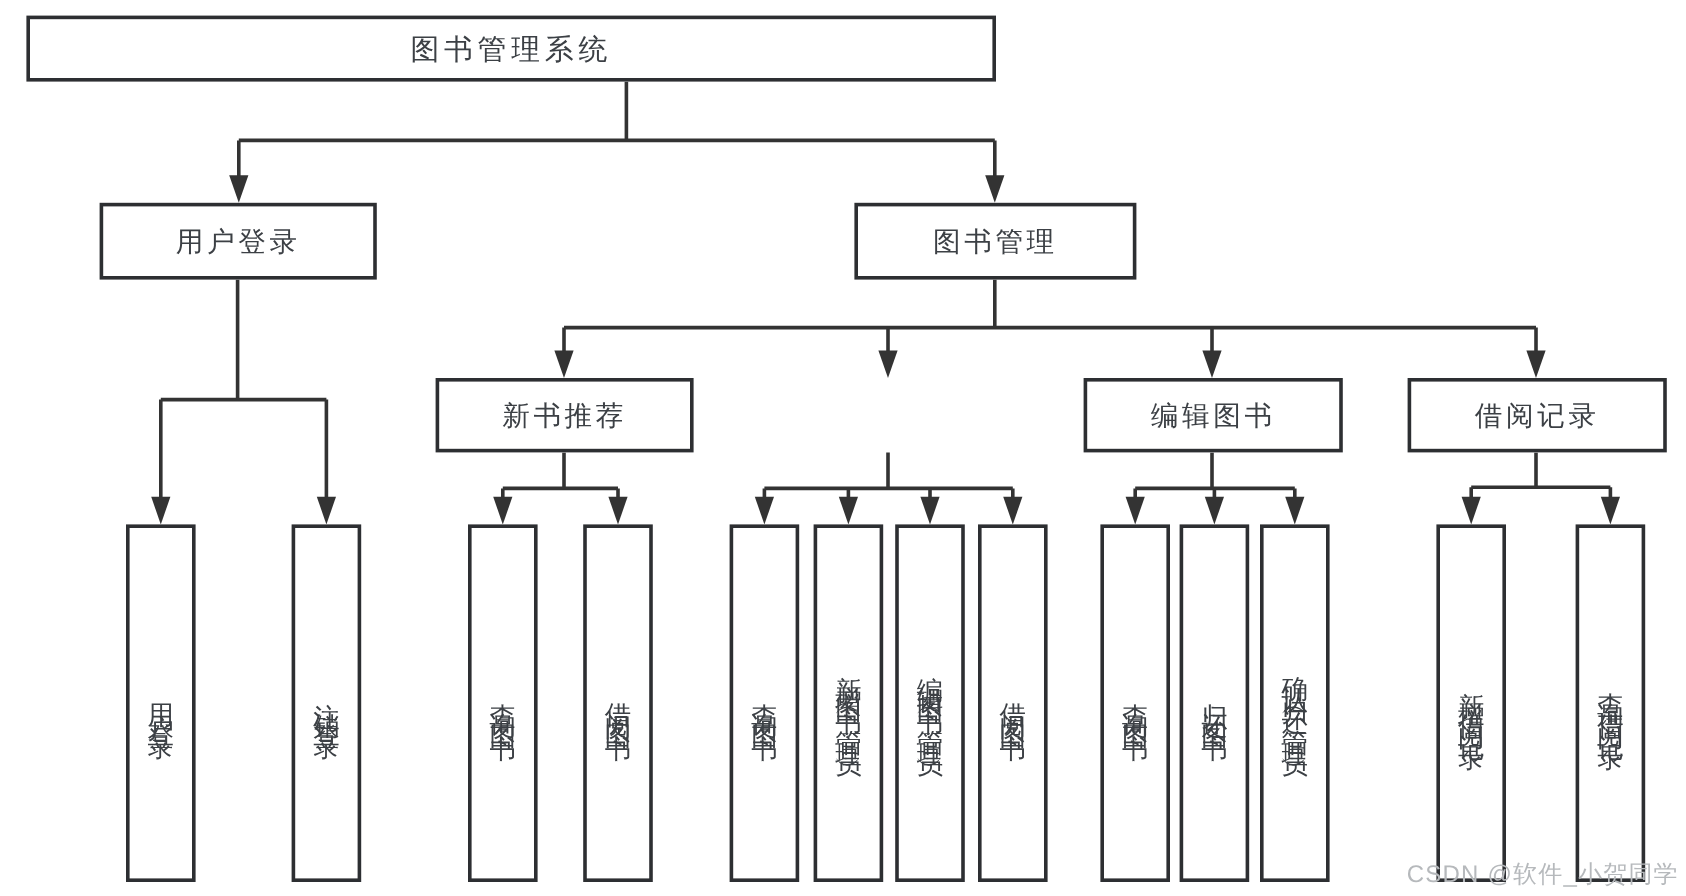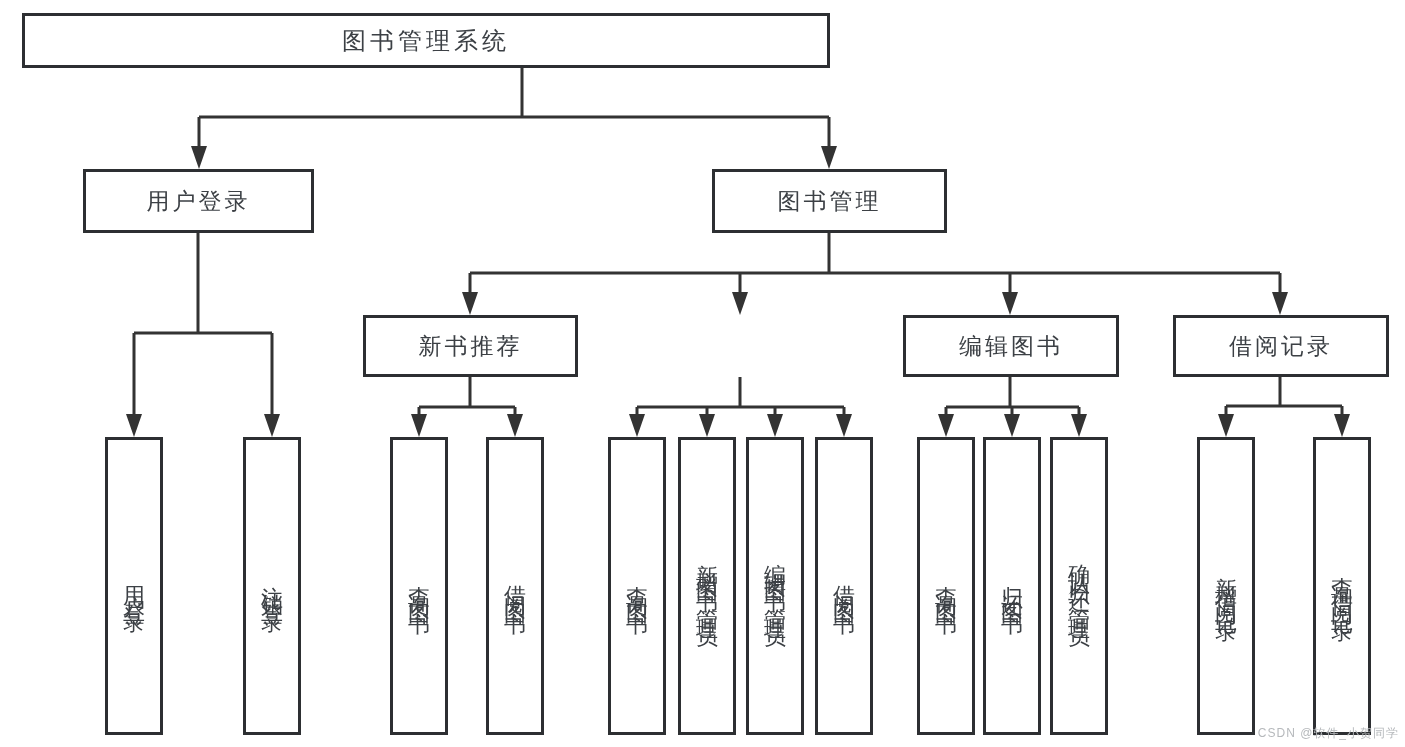--- a/index.html
+++ b/index.html
@@ -22,21 +22,21 @@
   .leaf span{
     writing-mode:vertical-rl;
     text-orientation:mixed;
     font-size:22px;
     letter-spacing:9px;
     color:#3c4045;
     white-space:nowrap;
   }
   .watermark{
     position:absolute;right:6px;bottom:5px;
-    font-size:12px;color:#b6b9bc;letter-spacing:1px;
+    font-size:20px;color:#b6b9bc;letter-spacing:1px;
     z-index:2;white-space:nowrap;
   }
 </style>
 </head>
 <body>
 
 <div class="canvas">
 
   <svg class="wires" width="1405" height="747" viewBox="0 0 1405 747">
     <g stroke="#333333" stroke-width="3" fill="none">

